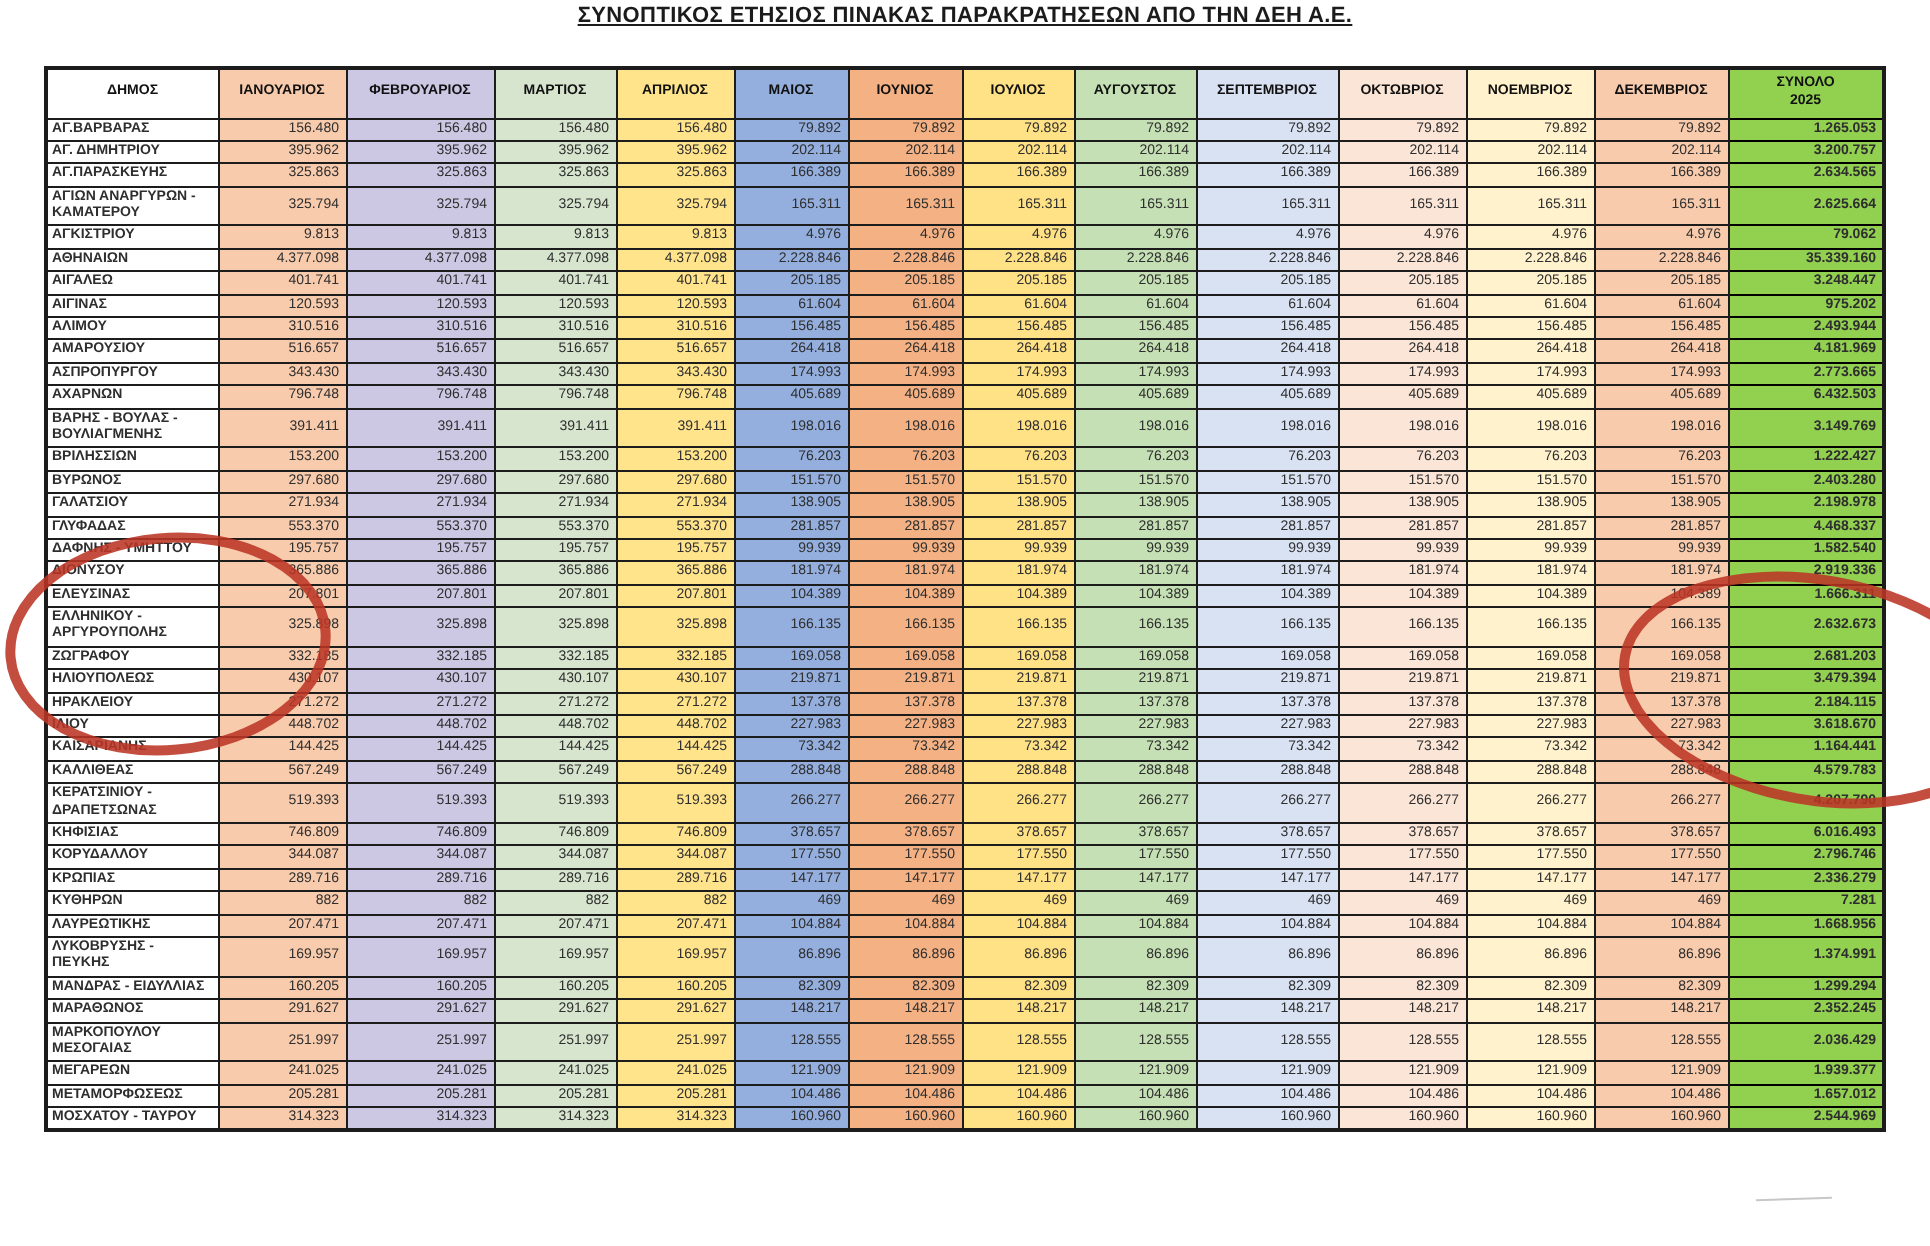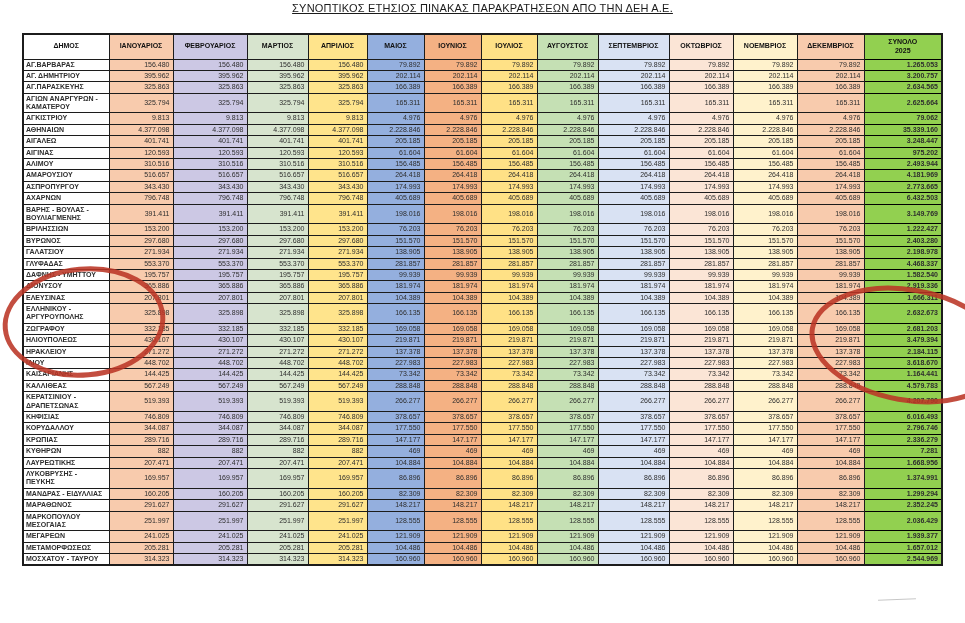--- a/index.html
+++ b/index.html
@@ -4,21 +4,21 @@
 <style>
   html,body{margin:0;padding:0;}
   body{
     width:965px;height:623px;position:relative;background:#ffffff;
     font-family:"Liberation Sans","DejaVu Sans",sans-serif;
     -webkit-font-smoothing:antialiased;
   }
   .page{position:absolute;inset:0;overflow:hidden;}
   .title{
     position:absolute;top:2px;left:0;width:100%;margin:0;
-    text-align:center;font-size:11px;font-weight:400;
+    text-align:center;font-size:11px;font-weight:700;
     text-decoration:underline;color:#1b1b1b;letter-spacing:.2px;
   }
   table.grid{
     position:absolute;top:33px;left:22px;width:920px;
     border-collapse:collapse;table-layout:fixed;
     border:2px solid #1c1c1c;
   }
   table.grid th{
     font-size:7px;font-weight:700;text-align:center;vertical-align:middle;
     border:1px solid #1c1c1c;padding:3px 1px;color:#111;

